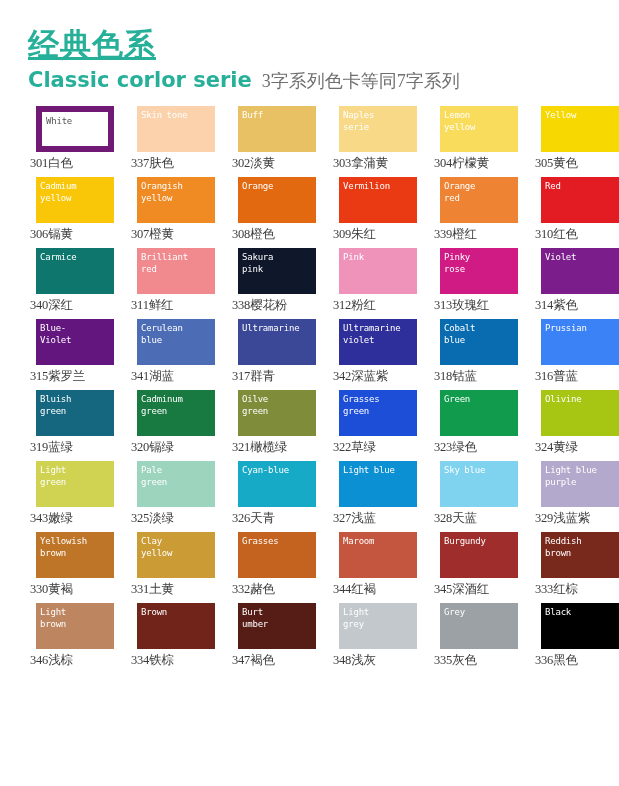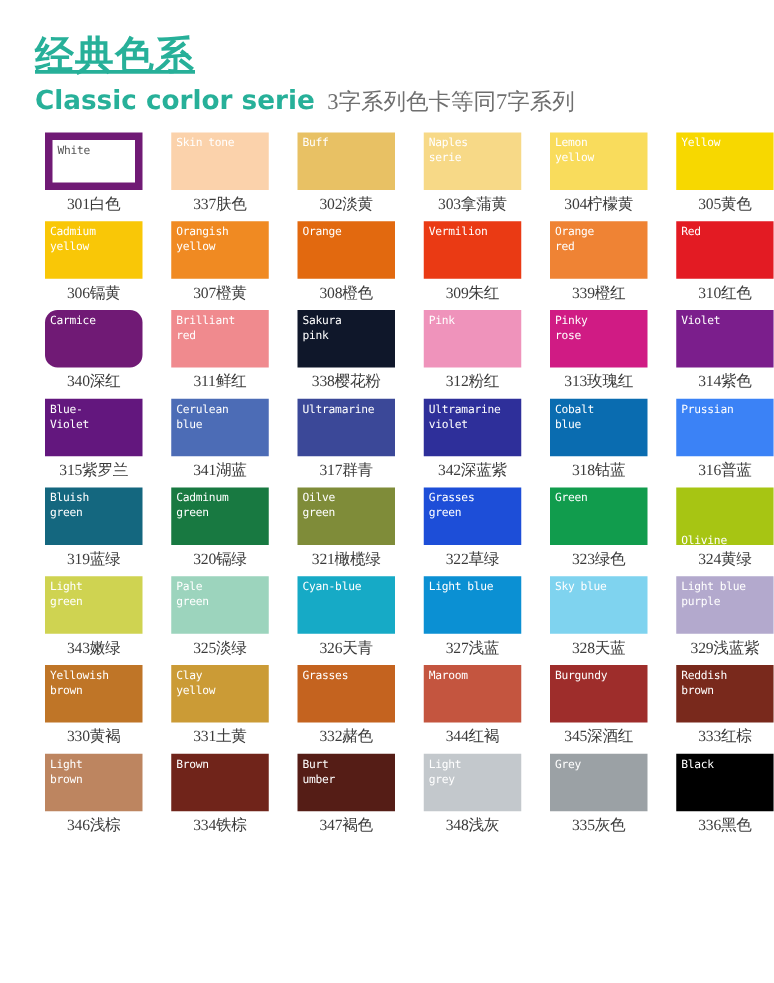--- a/index.html
+++ b/index.html
@@ -87,21 +87,20 @@
     font-family: "DejaVu Sans Mono", "Liberation Mono", monospace;
     font-size: 9px;
     line-height: 12.5px;
     letter-spacing: -0.2px;
     word-spacing: -0.5px;
     white-space: pre-line;
     text-align: left;
   }
   .caption {
     width: 90px;
-    text-align: center;
     font-family: "Liberation Serif", "DejaVu Serif", serif;
     font-size: 12.5px;
     color: #3b3b3b;
     margin-top: 3px;
     letter-spacing: -0.2px;
     white-space: nowrap;
   }
   .swatch.bordered {
     border: 6px solid #701a75;
   }
@@ -191,21 +190,21 @@
         </div>
         <div class="caption">339橙红</div>
       </div>
       <div class="cell">
         <div class="swatch" style="background-color: rgb(227, 27, 35);">
           <span class="swatch-label" style="color: rgb(255, 255, 255);">Red</span>
         </div>
         <div class="caption">310红色</div>
       </div>
       <div class="cell">
-        <div class="swatch" style="background-color: #701a75; border-radius: 10px;">
+        <div class="swatch" style="background-color: #0f766e;">
           <span class="swatch-label" style="color: rgb(255, 255, 255);">Carmice</span>
         </div>
         <div class="caption">340深红</div>
       </div>
       <div class="cell">
         <div class="swatch" style="background-color: rgb(240, 138, 142);">
           <span class="swatch-label" style="color: rgb(255, 255, 255);">Brilliant
 red</span>
         </div>
         <div class="caption">311鲜红</div>
@@ -305,21 +304,21 @@
         <div class="caption">322草绿</div>
       </div>
       <div class="cell">
         <div class="swatch" style="background-color: rgb(17, 156, 77);">
           <span class="swatch-label" style="color: rgb(255, 255, 255);">Green</span>
         </div>
         <div class="caption">323绿色</div>
       </div>
       <div class="cell">
         <div class="swatch" style="background-color: rgb(167, 197, 19);">
-          <span class="swatch-label" style="color: rgb(255, 255, 255); margin-top: 34px;">Olivine</span>
+          <span class="swatch-label" style="color: rgb(255, 255, 255);">Olivine</span>
         </div>
         <div class="caption">324黄绿</div>
       </div>
       <div class="cell">
         <div class="swatch" style="background-color: rgb(207, 211, 81);">
           <span class="swatch-label" style="color: rgb(255, 255, 255);">Light
 green</span>
         </div>
         <div class="caption">343嫩绿</div>
       </div>

